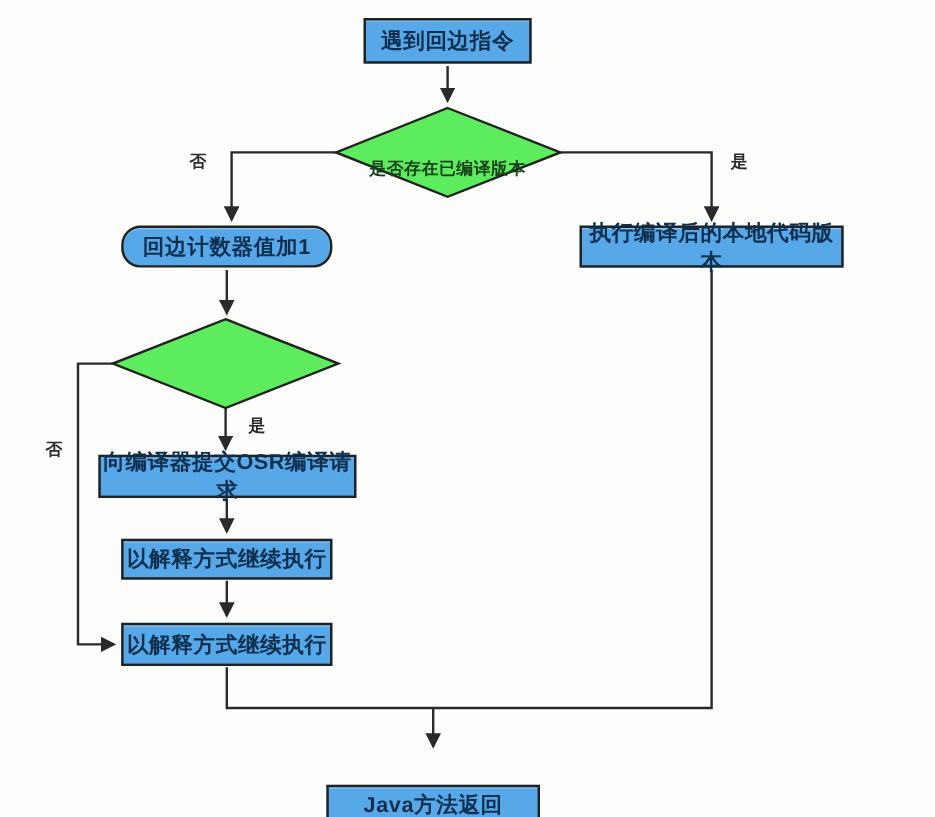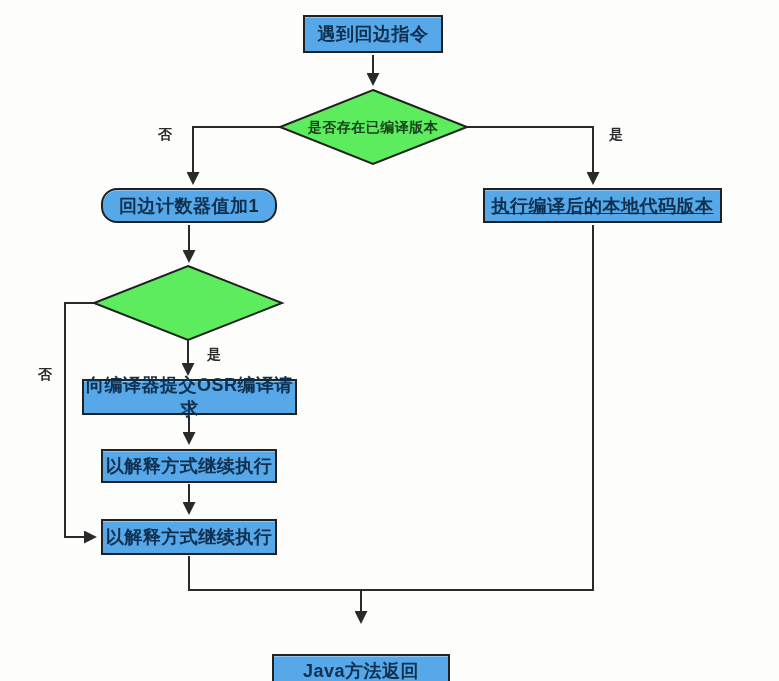--- a/index.html
+++ b/index.html
@@ -74,31 +74,31 @@
     <path class="wire" d="M361,590 L361,622" marker-end="url(#arrow)"></path>
 
     <polygon class="shape" points="373,90 467,127 373,164 280,127"></polygon>
     <polygon class="shape" points="188,266 282,303 188,340 94,303"></polygon>
   </svg>
 
   <div class="node" style="left:303px; top:15px; width:140px; height:38px;">遇到回边指令</div>
 
   <div class="node" style="left:101px; top:188px; width:176px; height:35px;border-radius:16px;">回边计数器值加1</div>
 
-  <div class="node" style="left:483px; top:188px; width:239px; height:35px;text-decoration:underline;">执行编译后的本地代码版本</div>
+  <div class="node" style="left:483px; top:188px; width:220px; height:35px;">执行编译后的本地代码版本</div>
 
   <div class="node" style="left:82px; top:379px; width:215px; height:36px;">向编译器提交OSR编译请求</div>
 
   <div class="node" style="left:101px; top:449px; width:176px; height:34px;">以解释方式继续执行</div>
 
   <div class="node" style="left:101px; top:519px; width:176px; height:36px;">以解释方式继续执行</div>
 
   <div class="node" style="left:272px; top:628px; width:178px; height:34px;margin-top:26px;">Java方法返回</div>
 
-  <div class="diamond-label" style="left:283px; top:119px; width:180px;">是否存在已编译版本</div>
+  <div class="diamond-label" style="left:283px; top:132px; width:180px;">是否存在已编译版本</div>
 
 
   <div class="edge-label" style="left:158px; top:126px;">否</div>
 
   <div class="edge-label" style="left:609px; top:126px;">是</div>
 
   <div class="edge-label" style="left:207px; top:346px;">是</div>
 
   <div class="edge-label" style="left:38px; top:366px;">否</div>
 

